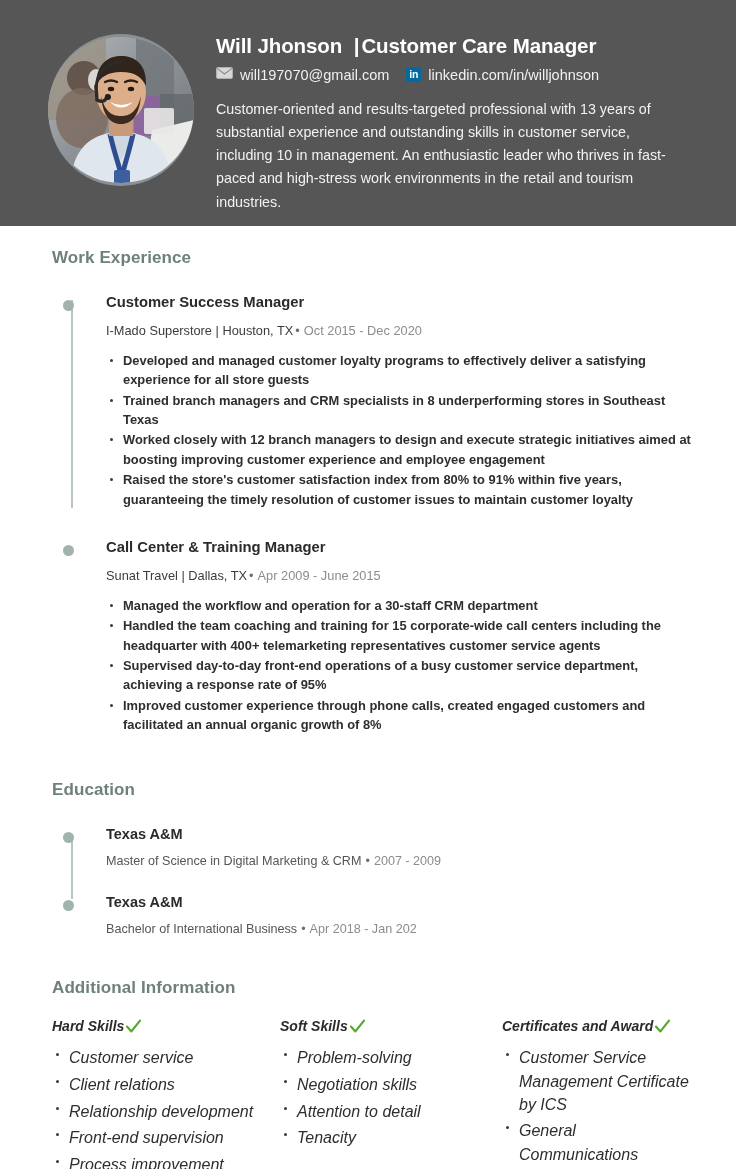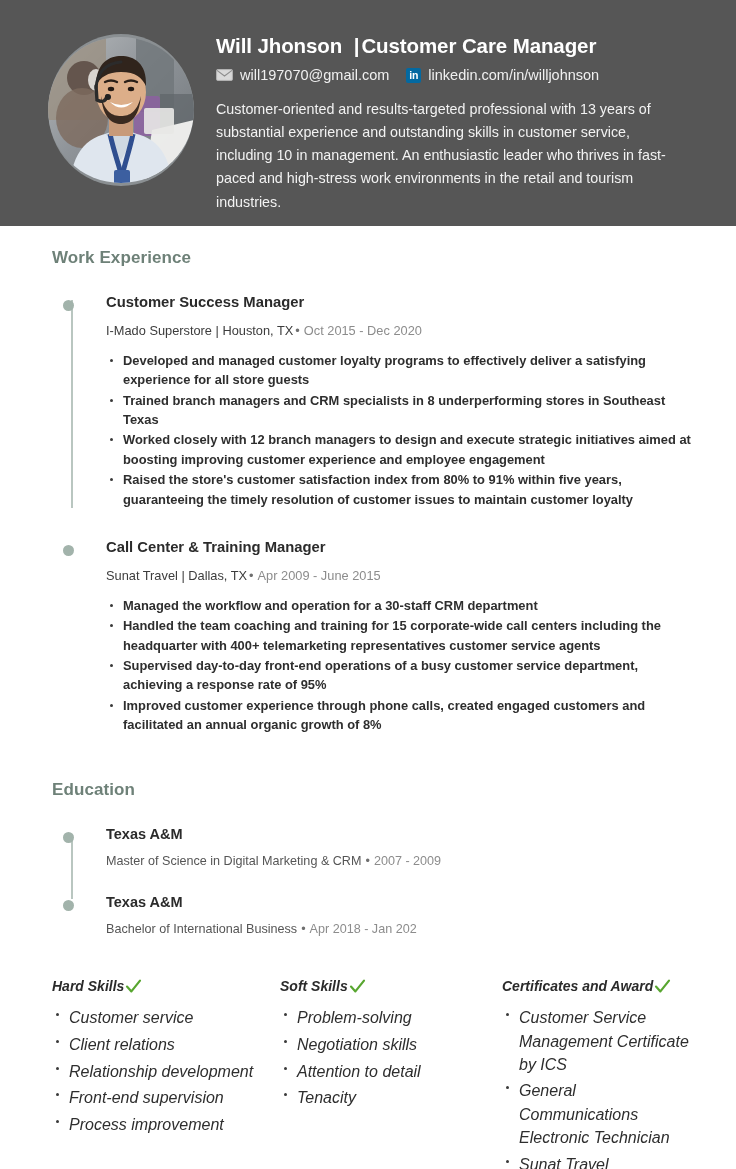--- a/index.html
+++ b/index.html
@@ -56,21 +56,21 @@
 
   .contact-row {
     display: flex;
     align-items: center;
     gap: 8px;
     color: #f0f0f0;
     font-size: 14.5px;
     margin-bottom: 15px;
     white-space: nowrap;
   }
-  .contact-item { display: flex; align-items: center; gap: 7px; }
+  .contact-item { display: flex; align-items: flex-start; gap: 7px; }
   .contact-item + .contact-item { margin-left: 9px; }
 
   .mail-icon { width: 17px; height: 12px; display: block; }
   .li-icon {
     width: 15px; height: 15px;
     background: #0369a1;
     border-radius: 2px;
     display: flex; align-items: center; justify-content: center;
     color: #ffffff;
     font-size: 10.5px;
@@ -341,20 +341,21 @@
           <span class="entry-dot"></span>
           <div class="edu-title">Texas A&amp;M</div>
           <div class="edu-meta">
             <span>Bachelor of International Business</span><span class="dot-sep">•</span><span class="dates">Apr 2018 - Jan 202</span>
           </div>
         </div>
       </div>
     </div>
 
     <div class="section" style="margin-top:42px;">
+      <div class="section-title">Additional Information</div>
 
       <div class="skills-grid">
 
         <div>
           <div class="skill-head">
             <span>Hard Skills</span>
             <svg class="check" viewBox="0 0 17 15">
               <path d="M2 7.6 L6.4 12.4 L15 1.6" fill="none" stroke="#58a630" stroke-width="2.2" stroke-linecap="round" stroke-linejoin="round"></path>
             </svg>
           </div>

